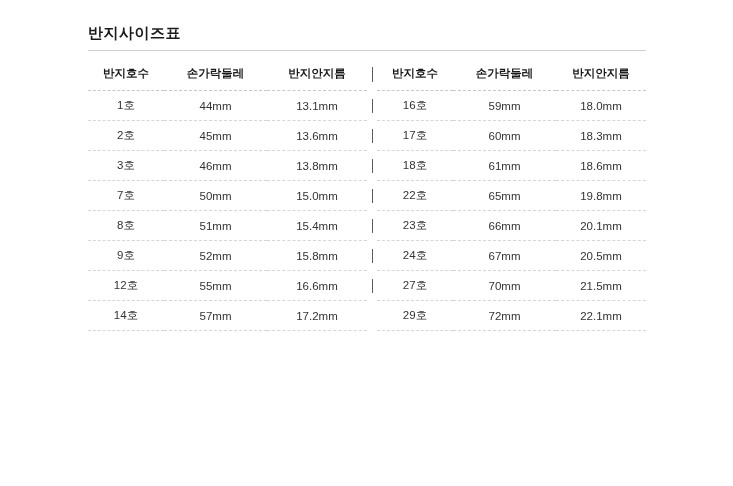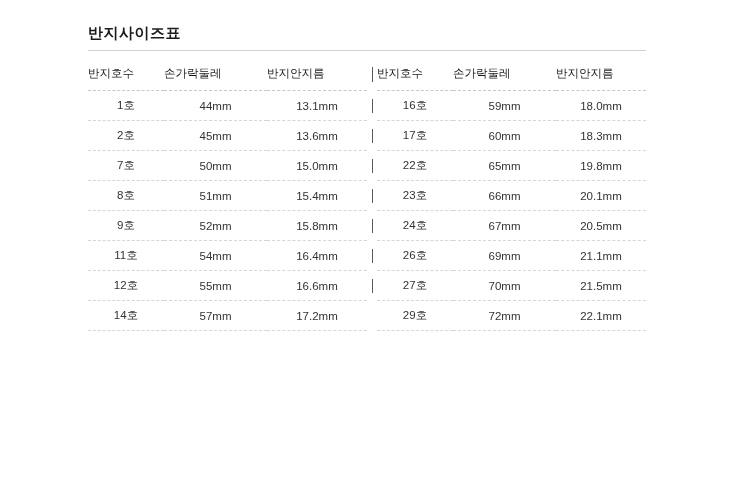--- a/index.html
+++ b/index.html
@@ -48,24 +48,24 @@
   table.size-table col.c-ho   { width: 76px; }
   table.size-table col.c-cir  { width: 103px; }
   table.size-table col.c-dia  { width: 100px; }
   table.size-table col.c-sep  { width: 10px; }
   table.size-table col.c-ho2  { width: 76px; }
   table.size-table col.c-cir2 { width: 103px; }
   table.size-table col.c-dia2 { width: 90px; }
 
   table.size-table thead th {
     font-size: 11.5px;
-    font-weight: 400;
+    font-weight: 700;
     color: #1a1a1a;
     padding: 8px 0 9px 0;
-    text-align: left;
+    text-align: center;
     border-bottom: 1px dashed #c8c8c8;
     background: transparent;
   }
   table.size-table tbody td {
     font-size: 11.5px;
     color: #333333;
     text-align: center;
     padding: 6px 0 6px 0;
     height: 17px;
     border-bottom: 1px dashed #d6d6d6;
@@ -142,20 +142,31 @@
           <td>45mm</td>
           <td>13.6mm</td>
           <td class="sep-cell">
             <span class="sep-bar"></span>
           </td>
           <td class="ho">17호</td>
           <td>60mm</td>
           <td>18.3mm</td>
         </tr>
         <tr>
+          <td class="ho">3호</td>
+          <td>46mm</td>
+          <td>13.8mm</td>
+          <td class="sep-cell">
+            <span class="sep-bar"></span>
+          </td>
+          <td class="ho">18호</td>
+          <td>61mm</td>
+          <td>18.6mm</td>
+        </tr>
+        <tr>
           <td class="ho">7호</td>
           <td>50mm</td>
           <td>15.0mm</td>
           <td class="sep-cell">
             <span class="sep-bar"></span>
           </td>
           <td class="ho">22호</td>
           <td>65mm</td>
           <td>19.8mm</td>
         </tr>
@@ -173,31 +184,20 @@
         <tr>
           <td class="ho">9호</td>
           <td>52mm</td>
           <td>15.8mm</td>
           <td class="sep-cell">
             <span class="sep-bar"></span>
           </td>
           <td class="ho">24호</td>
           <td>67mm</td>
           <td>20.5mm</td>
-        </tr>
-        <tr>
-          <td class="ho">11호</td>
-          <td>54mm</td>
-          <td>16.4mm</td>
-          <td class="sep-cell">
-            <span class="sep-bar"></span>
-          </td>
-          <td class="ho">26호</td>
-          <td>69mm</td>
-          <td>21.1mm</td>
         </tr>
         <tr>
           <td class="ho">12호</td>
           <td>55mm</td>
           <td>16.6mm</td>
           <td class="sep-cell">
             <span class="sep-bar"></span>
           </td>
           <td class="ho">27호</td>
           <td>70mm</td>

